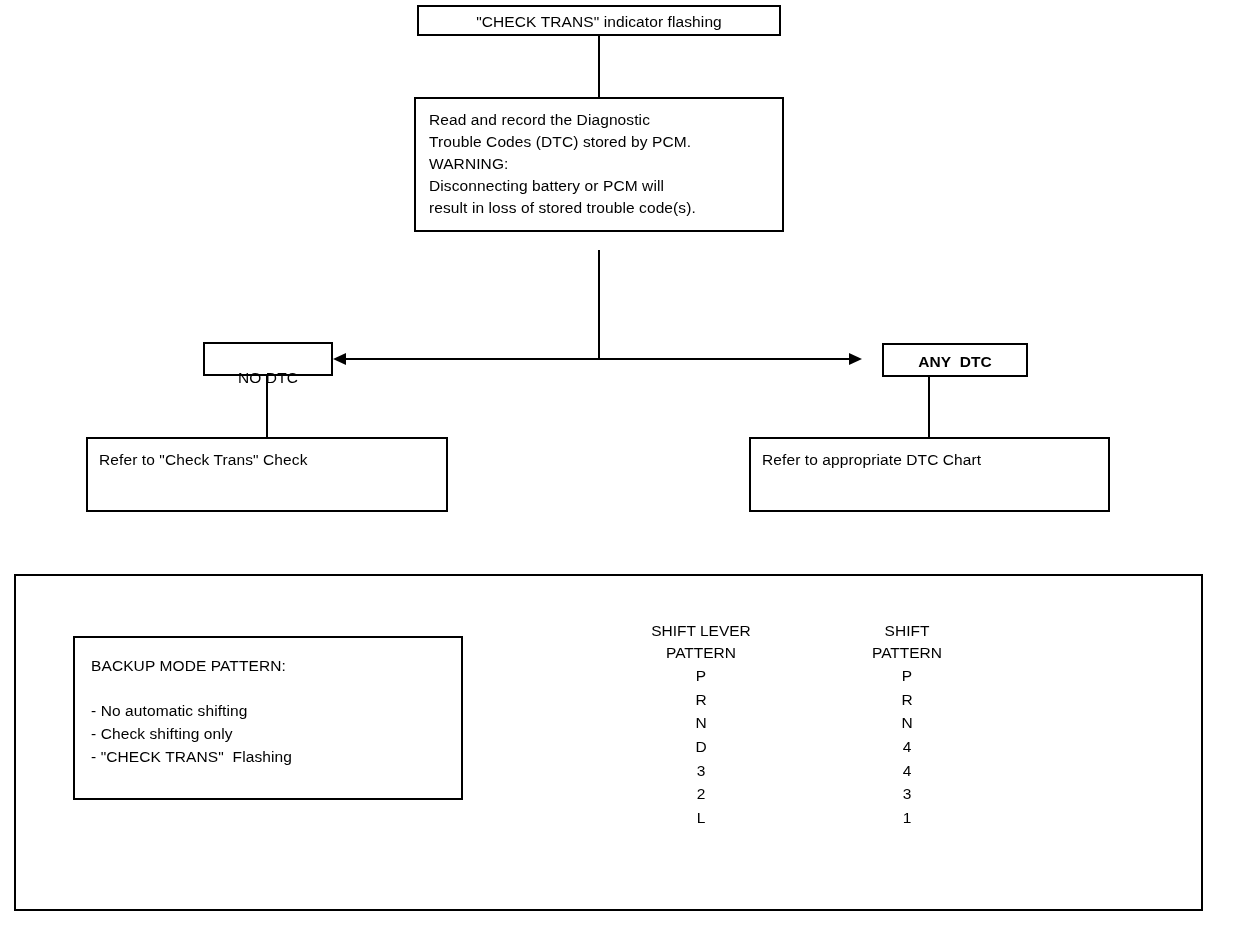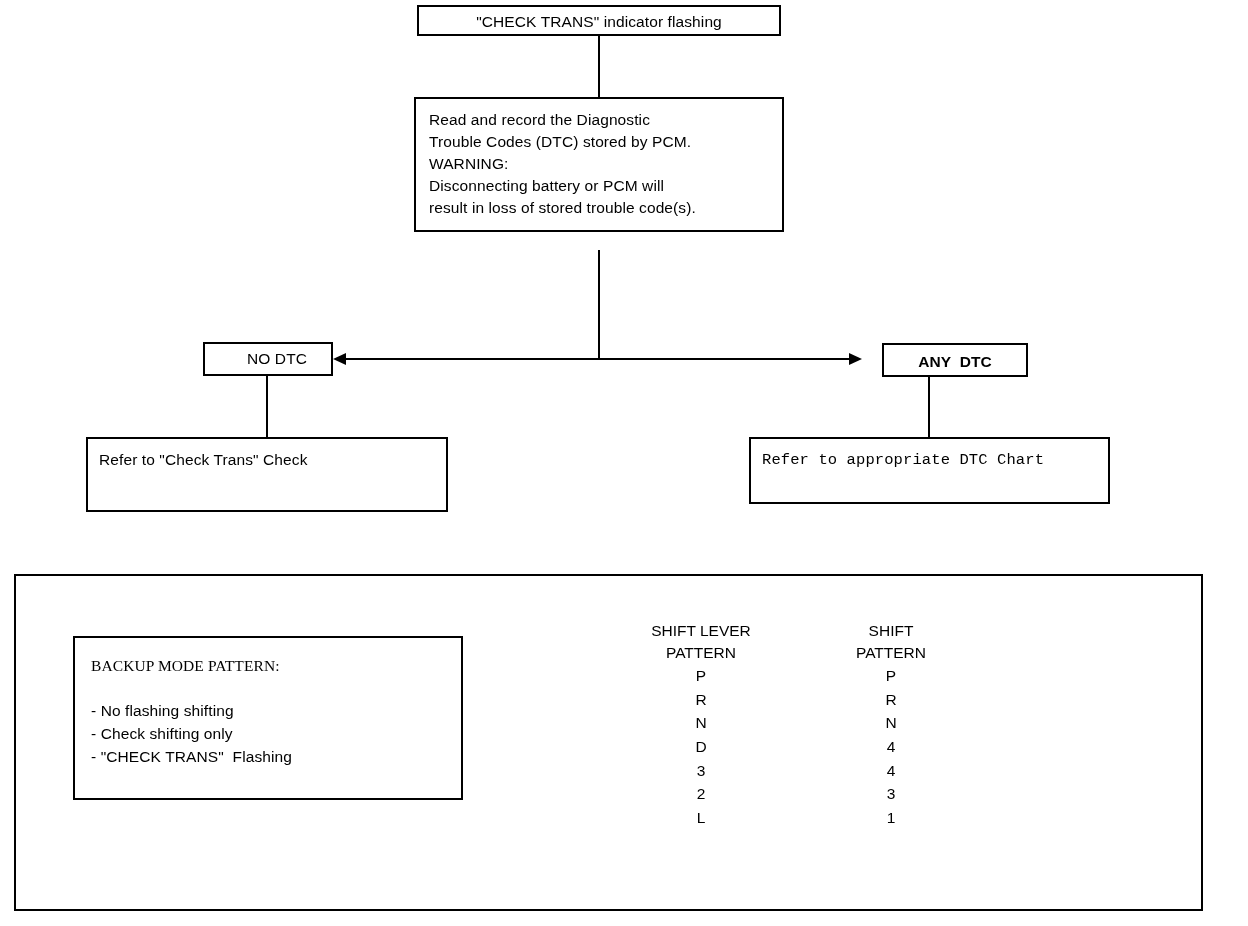--- a/index.html
+++ b/index.html
@@ -63,21 +63,21 @@
     position: absolute;
     box-sizing: border-box;
     border: 2px solid #000000;
     background: #ffffff;
   }
 
   
   .gear-table {
     position: absolute;
     display: flex;
-    gap: 0;
+    gap: 16px;
   }
   .gear-col {
     display: flex;
     flex-direction: column;
     align-items: center;
   }
   .gear-head {
     font-size: 15.5px;
     line-height: 1.42;
     text-align: center;
@@ -108,44 +108,44 @@
 result in loss of stored trouble code(s).</div>
   </div>
 
   <div class="vline" style="left:598px; top:250px; height:110px;"></div>
 
   <div class="hline" style="left:345px; top:358px; width:506px;"></div>
   <div class="arrow-left" style="left:333px; top:353px;"></div>
   <div class="arrow-right" style="left:849px; top:353px;"></div>
 
   <div class="fc-box" style="left:203px; top:342px; width:130px; height:34px;">
-    <div class="fc-text centered" style="top:4px; left:0;margin-left:9px;">NO DTC</div>
+    <div class="fc-text centered" style="top:23px; left:0;">NO DTC</div>
   </div>
 
   <div class="vline" style="left:266px; top:376px; height:61px;"></div>
 
   <div class="fc-box" style="left:882px; top:343px; width:146px; height:34px;font-weight:bold;">
     <div class="fc-text centered" style="top:6px; left:0;">ANY  DTC</div>
   </div>
 
   <div class="vline" style="left:928px; top:377px; height:60px;"></div>
 
   <div class="fc-box" style="left:86px; top:437px; width:362px; height:75px;">
     <div class="fc-text" style="top:10px; left:11px;">Refer to "Check Trans" Check</div>
   </div>
 
-  <div class="fc-box" style="left:749px; top:437px; width:361px; height:67px;font-family:Liberation Mono, monospace;">
+  <div class="fc-box" style="left:749px; top:437px; width:361px; height:75px;">
     <div class="fc-text" style="top:10px; left:11px;">Refer to appropriate DTC Chart</div>
   </div>
 
   <div class="panel-outer" style="left:14px; top:574px; width:1189px; height:337px;">
 
     <div class="fc-box" style="left:57px; top:60px; width:390px; height:164px;">
-      <div class="fc-text" style="top:17px; left:16px;font-family:Liberation Serif, serif;">BACKUP MODE PATTERN:</div>
-      <div class="fc-text" style="top:62px; left:16px;">- No flashing shifting</div>
+      <div class="fc-text" style="top:17px; left:16px;">BACKUP MODE PATTERN:</div>
+      <div class="fc-text" style="top:62px; left:16px;">- No automatic shifting</div>
       <div class="fc-text" style="top:85px; left:16px;">- Check shifting only</div>
       <div class="fc-text" style="top:108px; left:16px;">- "CHECK TRANS"  Flashing</div>
     </div>
 
     <div class="gear-table" style="left:590px; top:44px;">
 
       <div class="gear-col" style="width:190px;">
         <div class="gear-head">SHIFT LEVER</div>
         <div class="gear-head">PATTERN</div>
         <div class="gear-cell">P</div>

